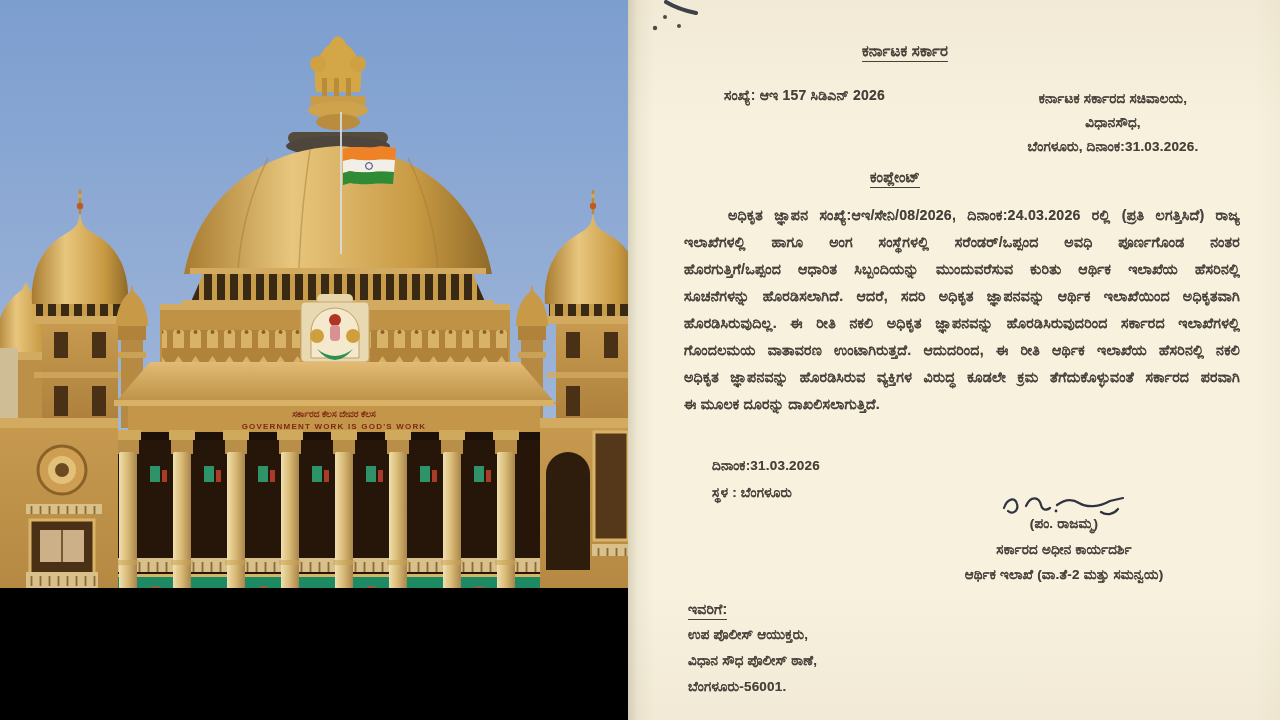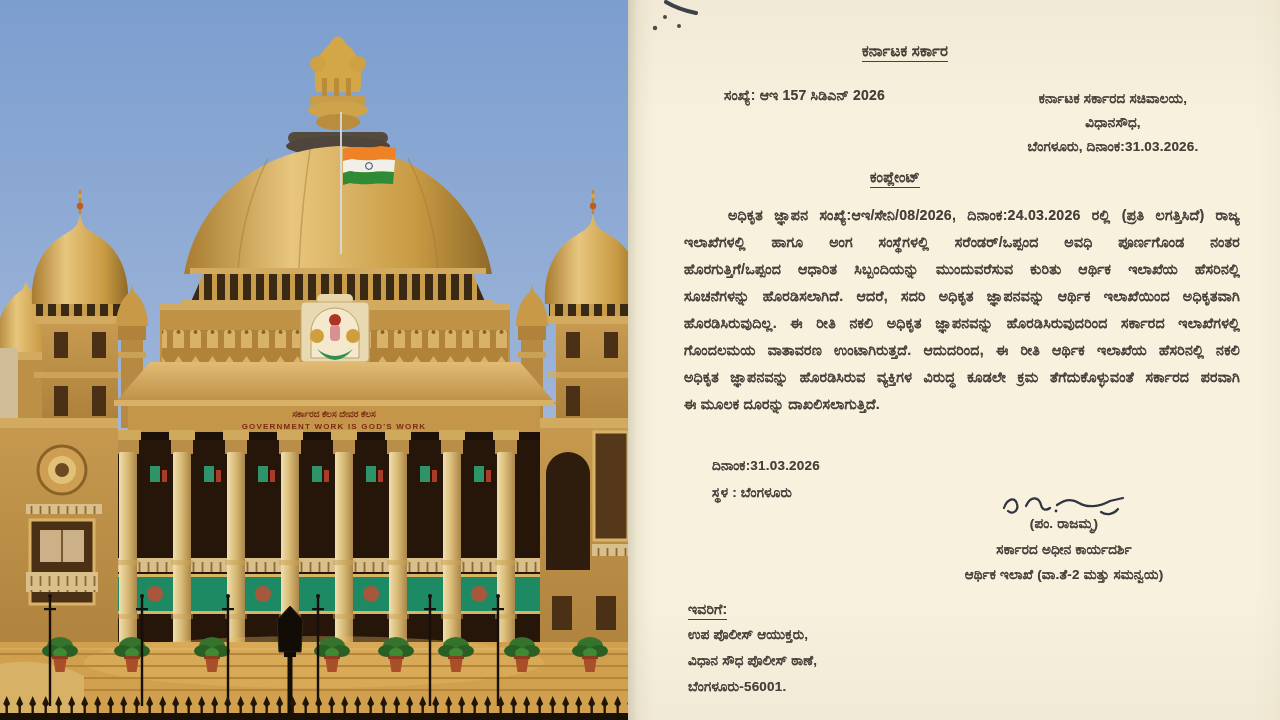--- a/index.html
+++ b/index.html
@@ -1,17 +1,17 @@
 <!DOCTYPE html>
 <html><head>
 <meta charset="utf-8">
 <style>
   html,body{margin:0;padding:0;width:1280px;height:720px;overflow:hidden;background:#000;}
   .stage{position:relative;width:1280px;height:720px;display:flex;font-family:"Liberation Sans",sans-serif;}
-  .photo-pane{position:relative;width:628px;height:720px;overflow:hidden;background:#3b82f6;}
+  .photo-pane{position:relative;width:628px;height:588px;overflow:hidden;background:#3b82f6;}
   .photo-pane svg{display:block;}
   .letter-pane{position:relative;width:652px;height:720px;overflow:hidden;
     background:linear-gradient(90deg,#d9d2bd 0,#efe8d3 10px,#f8f1de 26px,#f8f1de 96%,#f3ecd7 100%);}
   .letter-pane::after{content:"";position:absolute;inset:0;pointer-events:none;
     background:linear-gradient(180deg,rgba(120,100,60,.05),rgba(0,0,0,0) 18%,rgba(0,0,0,0) 82%,rgba(120,100,60,.05));}
   .lt{position:absolute;color:#45403a;font-weight:700;letter-spacing:.2px;text-shadow:0 0 .5px rgba(60,50,40,.45);}
   .center-wrap{text-align:center;}
   .uline{display:inline-block;border-bottom:1.6px solid #45403a;padding-bottom:1px;}
   .l-title{left:77px;top:42px;width:400px;font-size:15px;}
   .l-ref{left:96px;top:87px;font-size:14px;}

